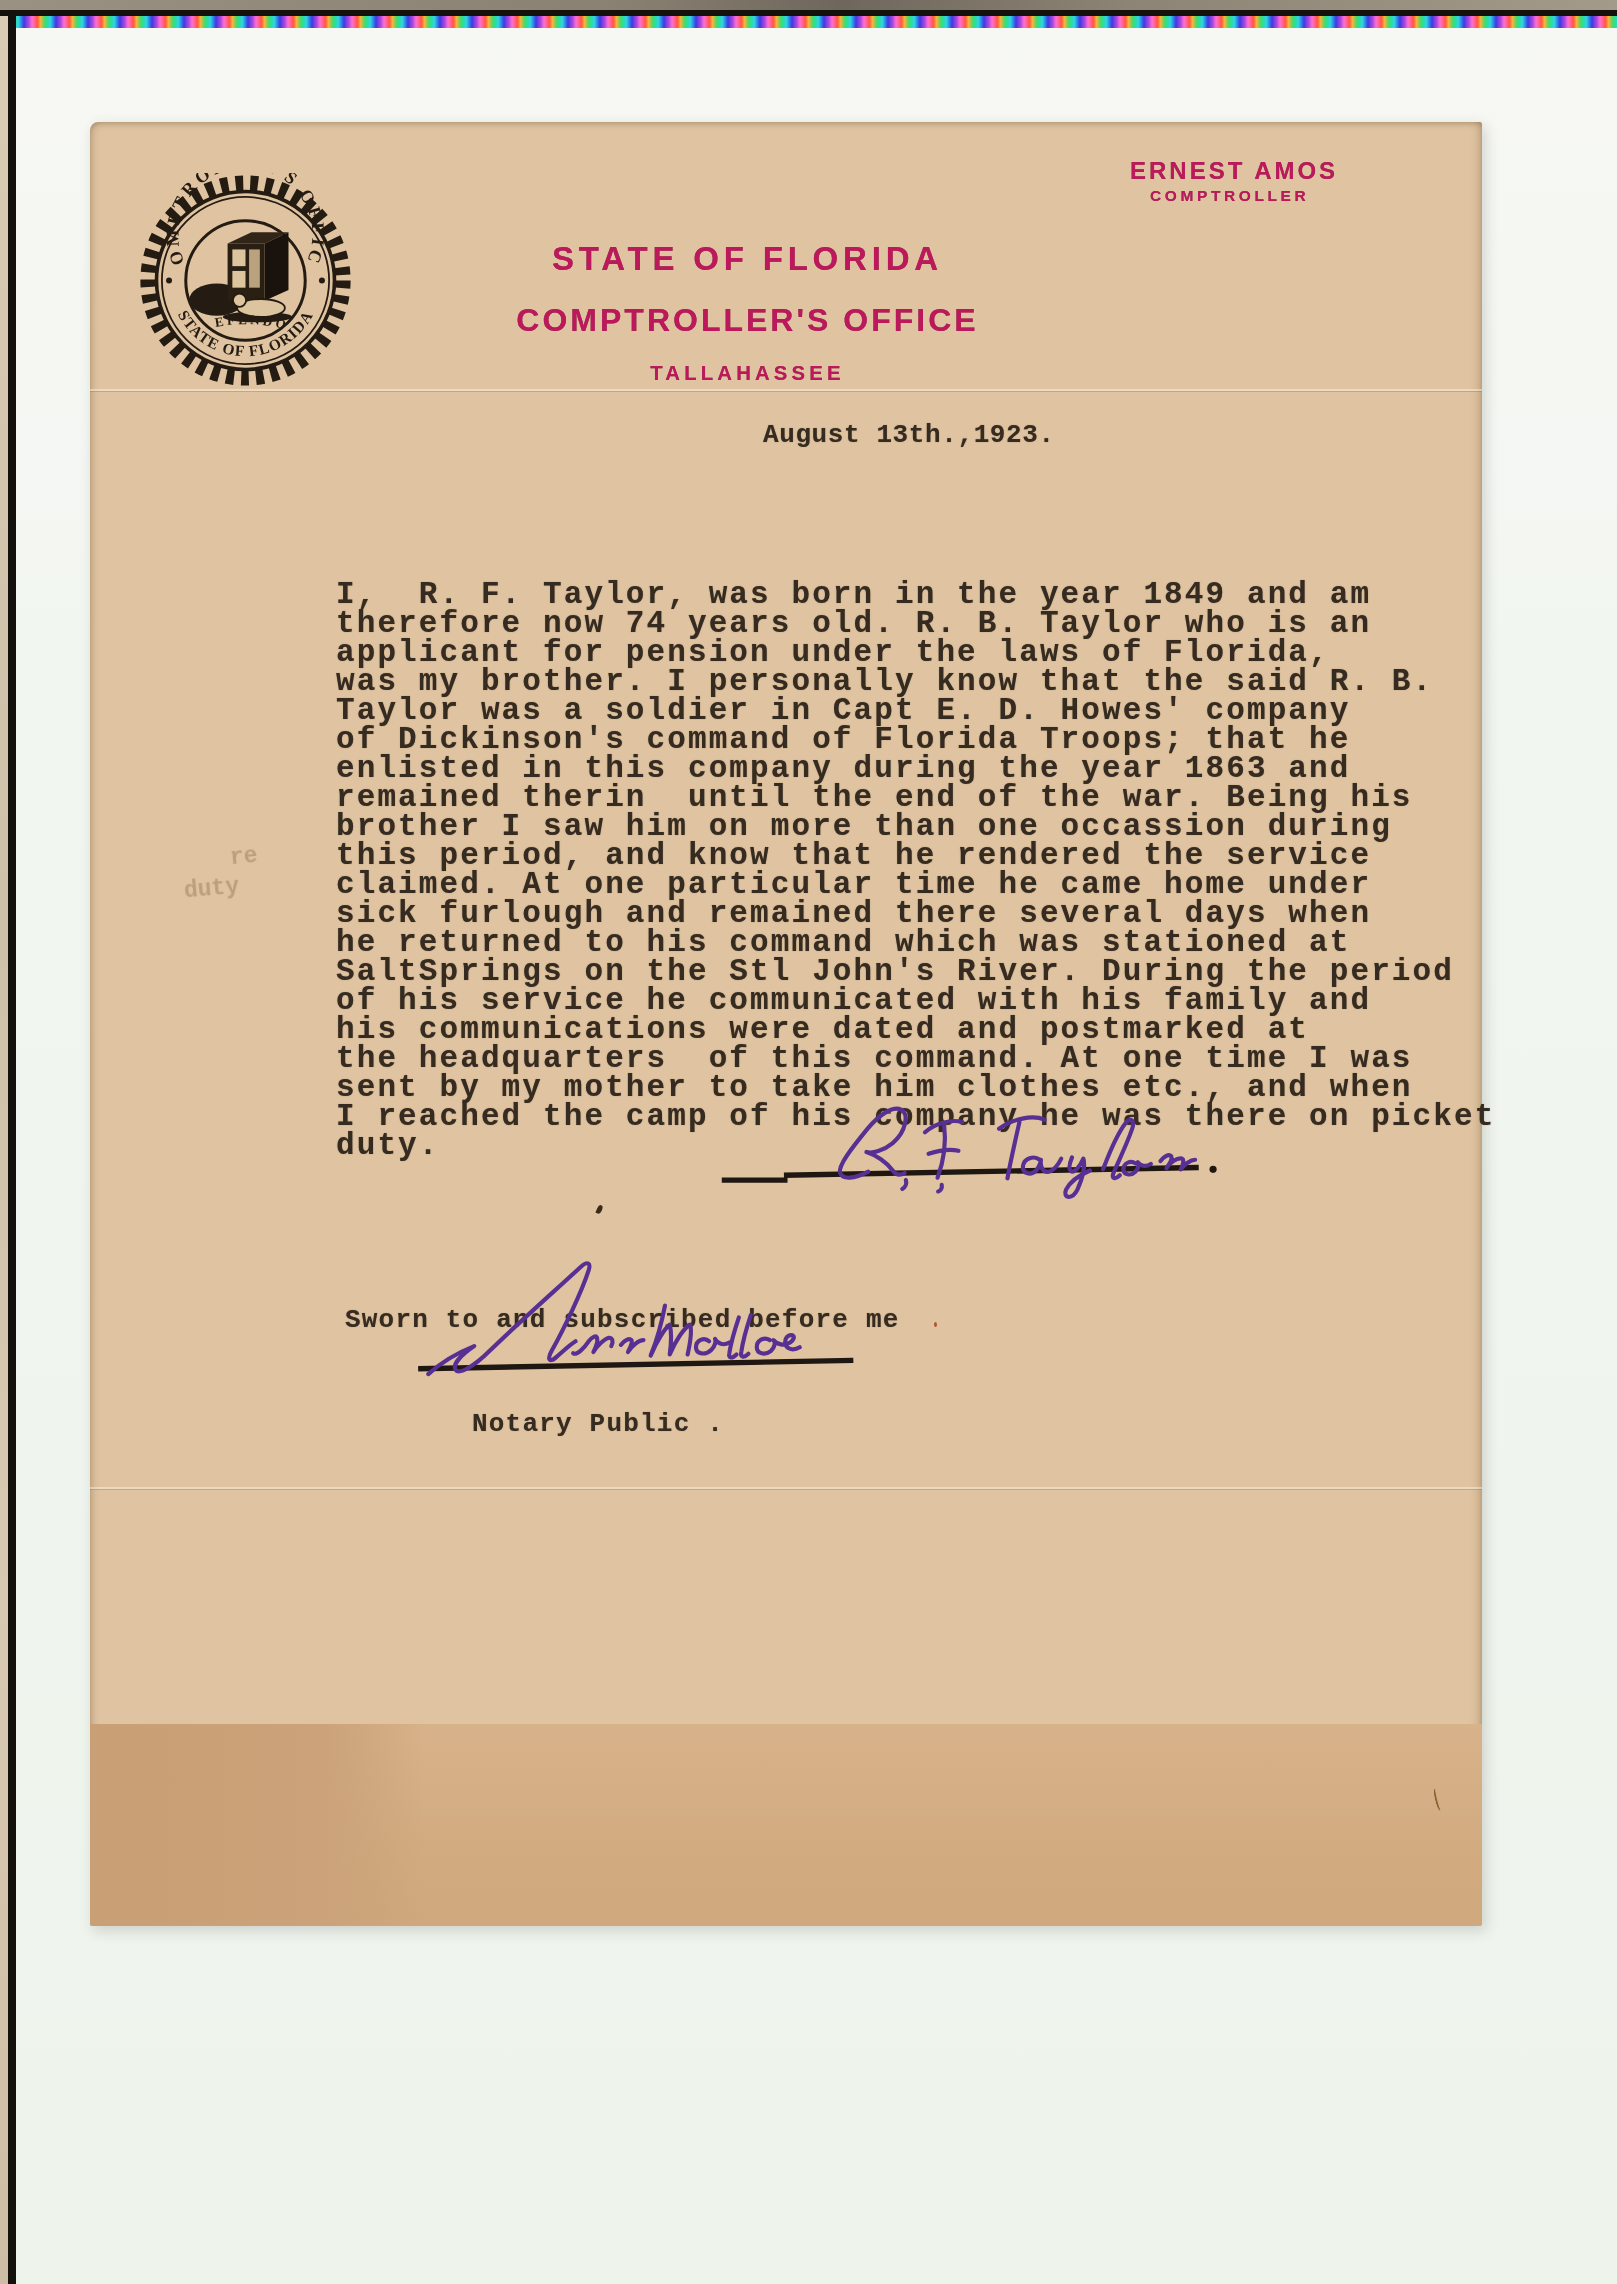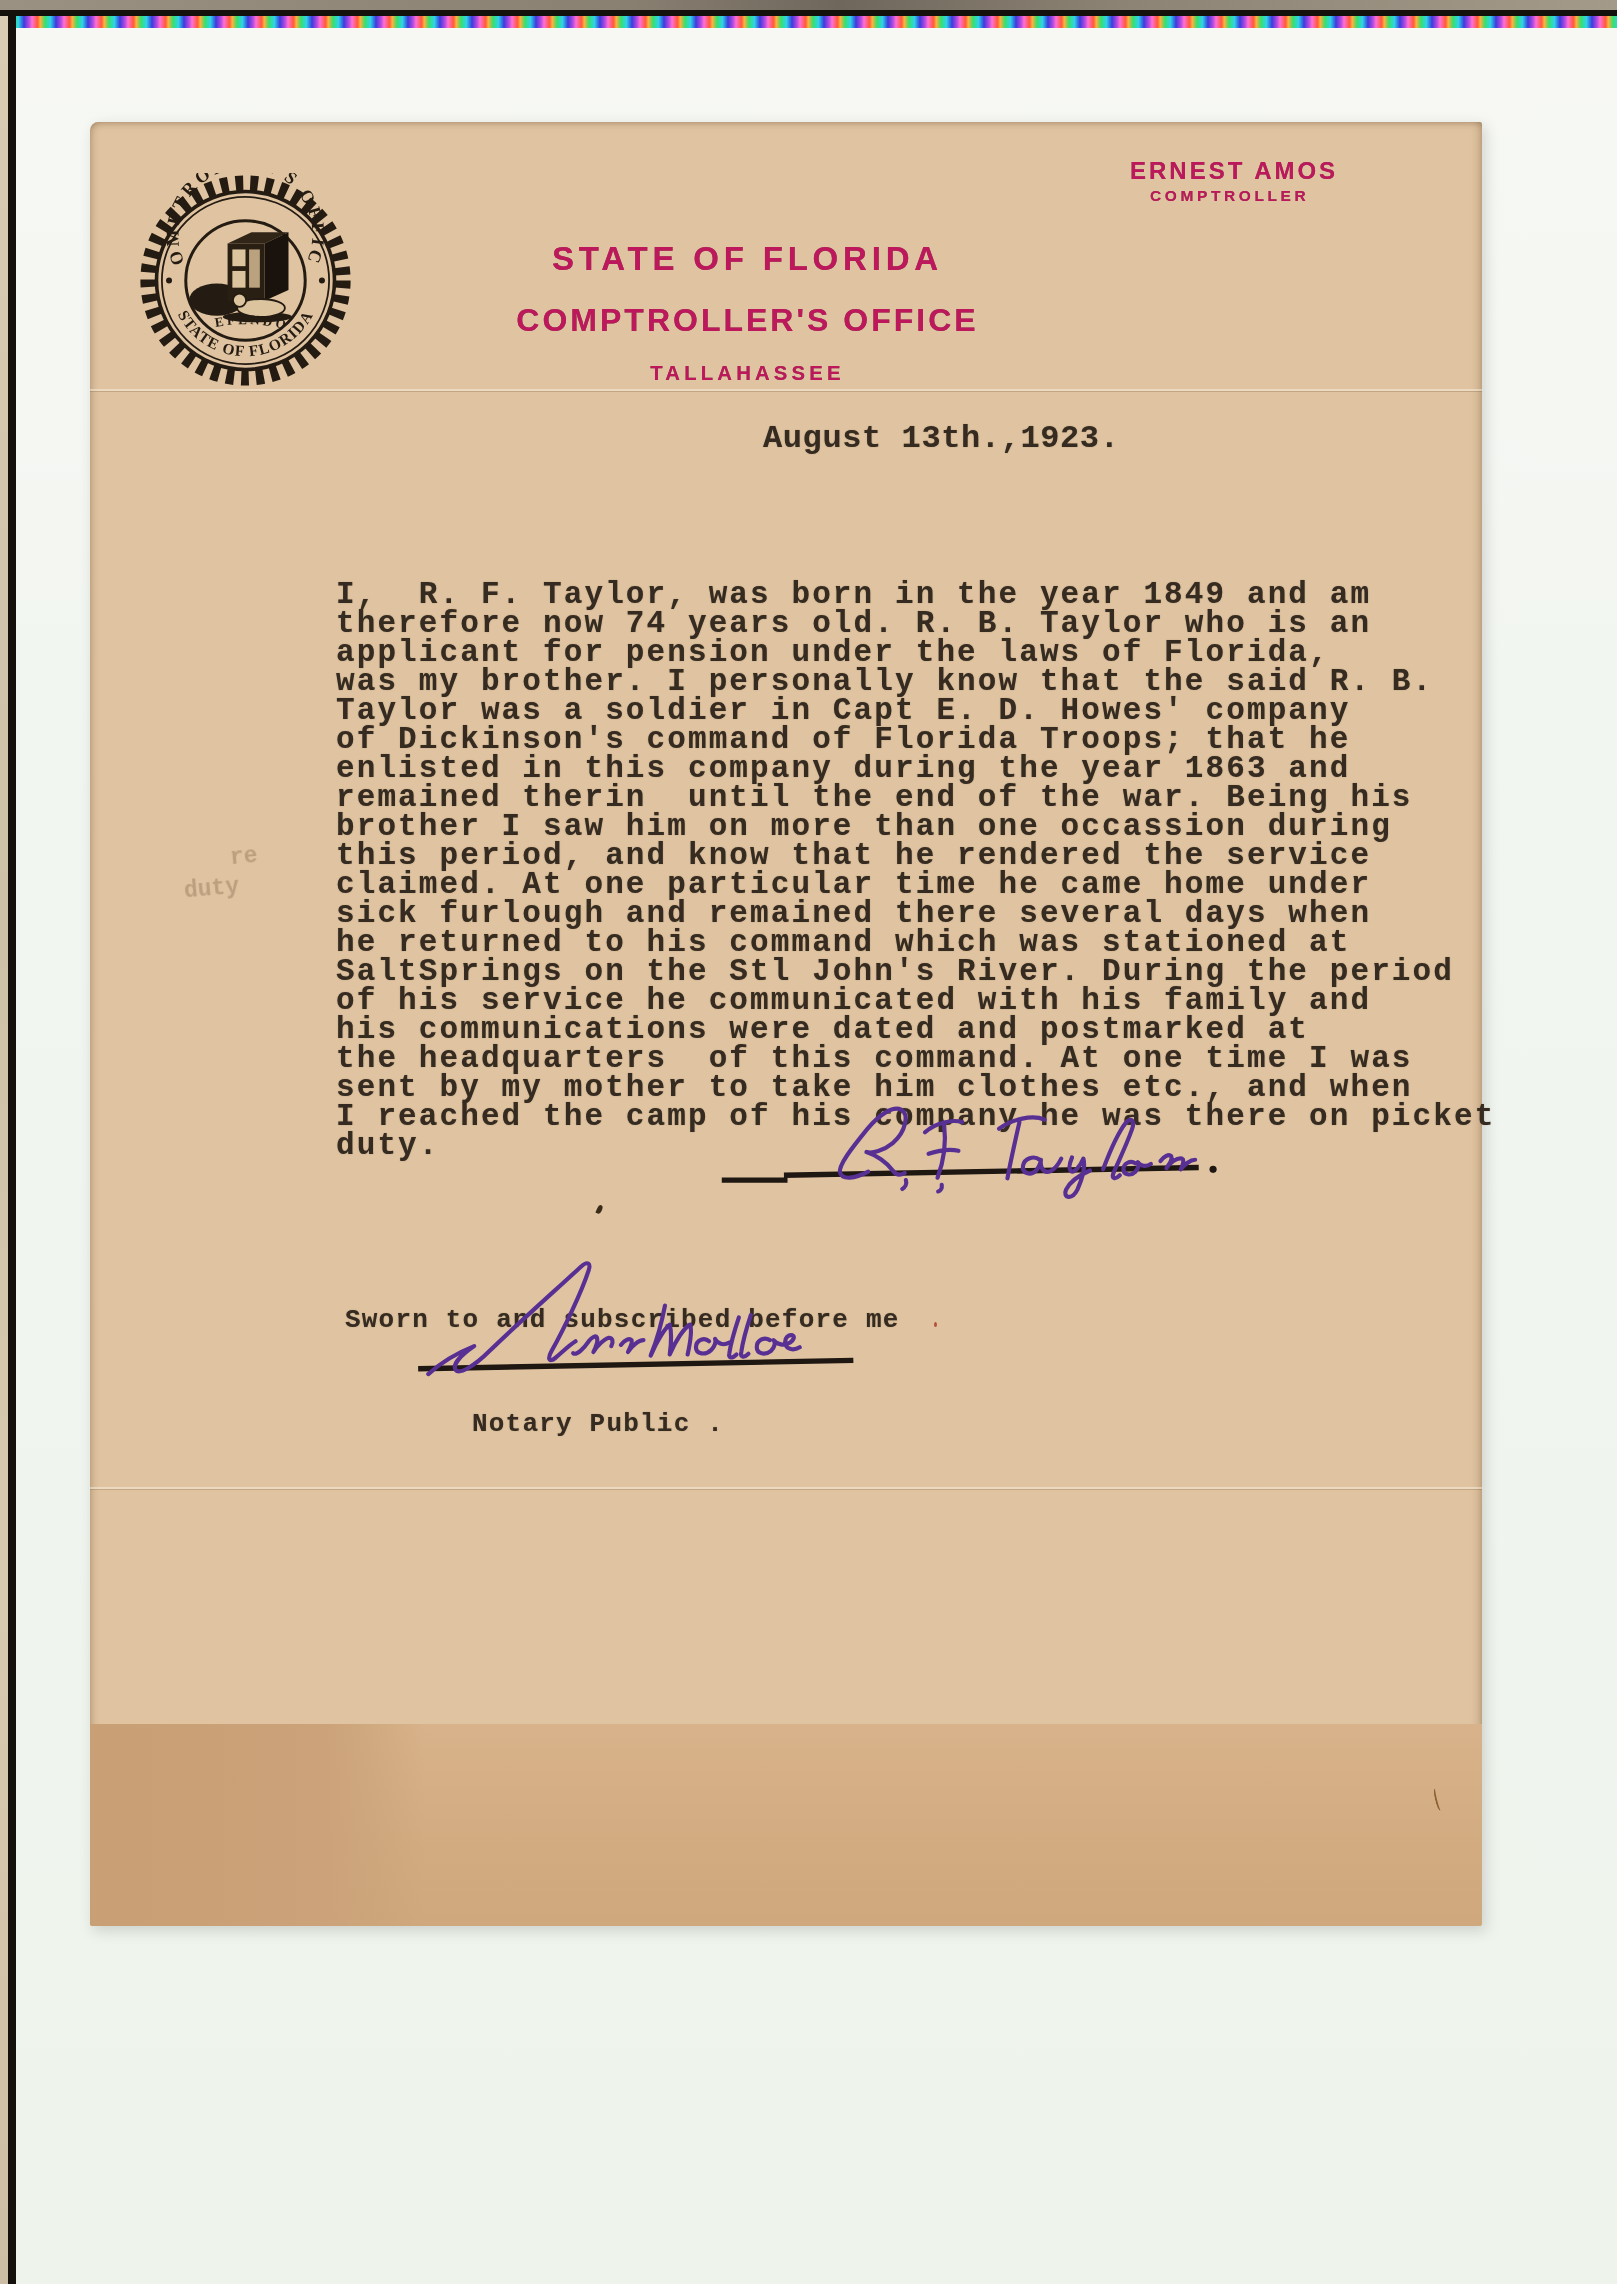--- a/index.html
+++ b/index.html
@@ -50,21 +50,21 @@
   .official-name  { left:1040px; top:35px;  font-size:24px; letter-spacing:3px; }
   .official-title { left:1060px; top:65px; font-size:15.5px; letter-spacing:3.6px; }
   .title-block { position:absolute; left:317px; top:0; width:681px; text-align:center; }
   .state-line  { position:static; display:block; margin-top:118px; font-size:33px; letter-spacing:4.8px; }
   .office-line { position:static; display:block; margin-top:24px;  font-size:32px; letter-spacing:3px; }
   .city-line   { position:static; display:block; margin-top:23px;  font-size:20.3px; letter-spacing:4.2px; }
 
   
   .type { position:absolute; font-family:"Liberation Mono", monospace; font-weight:bold;
           color:#352b20; text-shadow:0 0 1.2px rgba(60,45,30,.4); white-space:pre; }
-  .date-line { left:673px; top:298px; font-size:32px; letter-spacing:0.6px; }
+  .date-line { left:673px; top:298px; font-size:26px; letter-spacing:0.6px; }
   .body-text { left:246px; top:458px; font-size:31px; line-height:29px; letter-spacing:2.1px; }
   .sworn-1 { left:255px; top:1148px; font-size:26px; letter-spacing:1.2px;margin-top:35px; }
   .sworn-2 { left:255px; top:1177px; font-size:26px; letter-spacing:1.2px; }
   .notary-line { left:382px; top:1271px; font-size:26px; letter-spacing:1.2px;margin-top:16px; }
 
   
   .ghost { position:absolute; font-family:"Liberation Mono", monospace; font-weight:bold;
            color:rgba(125,100,70,.38); filter:blur(0.6px); font-size:23px; transform:rotate(-5deg); }
   .ghost.g1 { left:140px; top:722px; } .ghost.g2 { left:94px; top:754px; }
 

